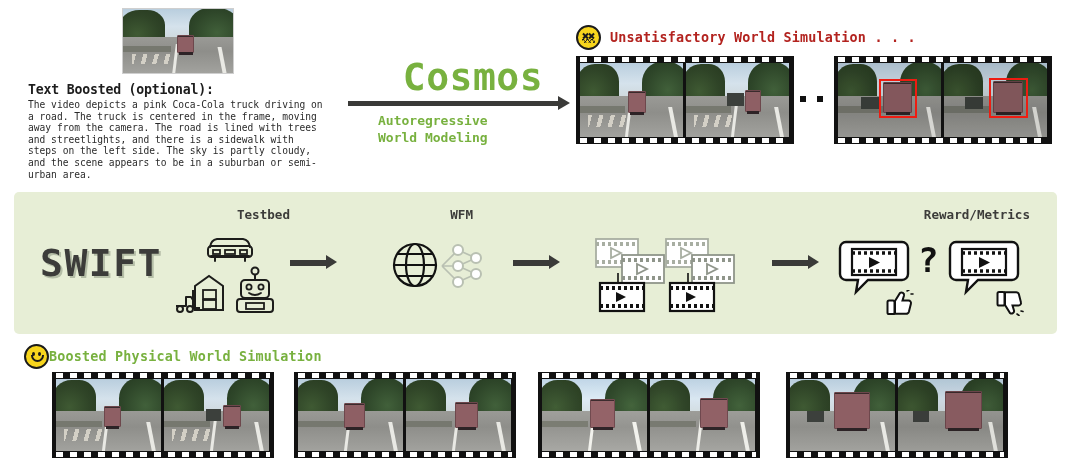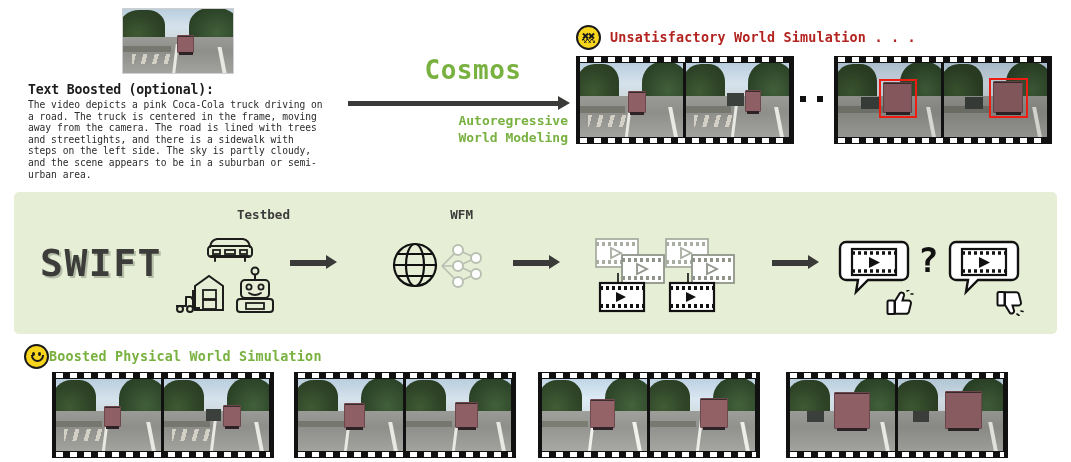--- a/index.html
+++ b/index.html
@@ -58,33 +58,33 @@
   }
   #prompt-body {
     left: 28px; top: 99px; width: 325px;
     font-size: 9.6px; line-height: 11.6px; color: #2a2a2a;
     white-space: pre-wrap;
   }
 
   
   #cosmos-title {
     left: 378px; top: 55px; width: 190px; text-align: center;
-    font-size: 26px; font-weight: 700; color: #78b13f;
+    font-size: 38px; font-weight: 700; color: #78b13f;
     letter-spacing: 0.5px;
   }
   #cosmos-arrow { left: 348px; top: 98px; width: 222px; height: 10px; }
   .arrow-shaft { position:absolute; left:0; top:3px; height:5px; background:#3a3a38; }
   .arrow-head {
     position:absolute; top:-2px; width:0; height:0;
     border-top: 7px solid transparent;
     border-bottom: 7px solid transparent;
     border-left: 12px solid #3a3a38;
   }
   #cosmos-sub {
-    left: 378px; top: 112px; width: 190px; text-align: right;
+    left: 378px; top: 112px; width: 190px; text-align: left;
     font-size: 13px; font-weight: 700; color: #78b13f;
     line-height: 17px;
   }
 
   
   #unsat-row { left: 576px; top: 24px; height: 26px; display: flex; align-items: center; gap: 9px; }
   .emoji {
     width: 25px; height: 25px; border-radius: 50%;
     background: #f7d51d; border: 2.2px solid #1a1a1a;
     position: relative; flex: 0 0 auto;
@@ -387,20 +387,21 @@
         <path d="M94 57 l10 5 l-10 5 z" fill="#111"></path>
       </g>
     </svg>
   </div>
 
   <div class="flow-arrow" style="left:772px; top:258px; width:48px;">
     <div class="s" style="width:36px;"></div>
       <div class="h" style="left:36px;"></div>
   </div>
 
+  <div class="stage-label" style="left:855px; top:207px; width:175px;">Reward/Metrics</div>
 
   <div class="ico" style="left:838px; top:238px;">
     <svg width="72" height="62" viewBox="0 0 72 62">
       <path d="M8 4 h56 a6 6 0 0 1 6 6 v26 a6 6 0 0 1 -6 6 h-34 l-12 12 l2 -12 h-12 a6 6 0 0 1 -6 -6 v-26 a6 6 0 0 1 6 -6 z" fill="#fff" stroke="#111" stroke-width="2.4"></path>
       <rect x="14" y="11" width="44" height="26" fill="#fff" stroke="#111" stroke-width="2.2"></rect>
       <path d="M14 15 h44 M14 33 h44" stroke="#111" stroke-width="3.4" stroke-dasharray="3 3"></path>
       <path d="M31 19 l11 5.5 l-11 5.5 z" fill="#111"></path>
     </svg>
   </div>
   <div class="ico" style="left:886px; top:290px;">

